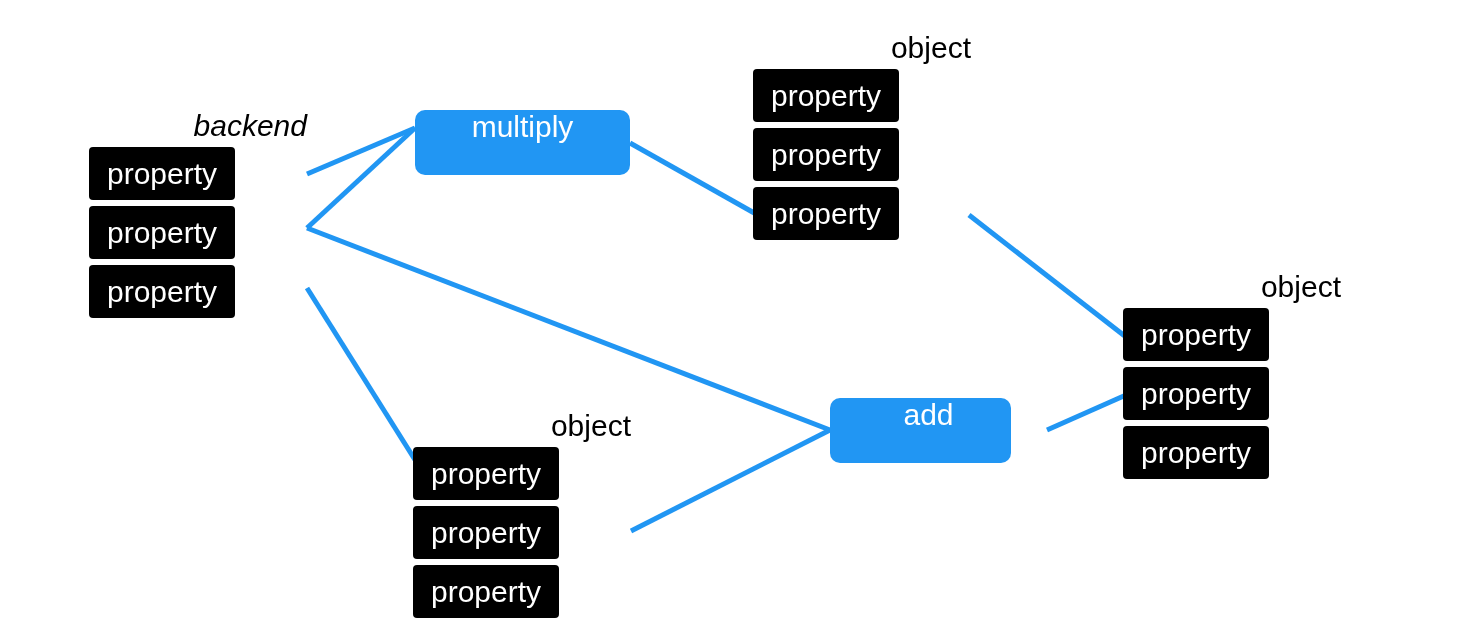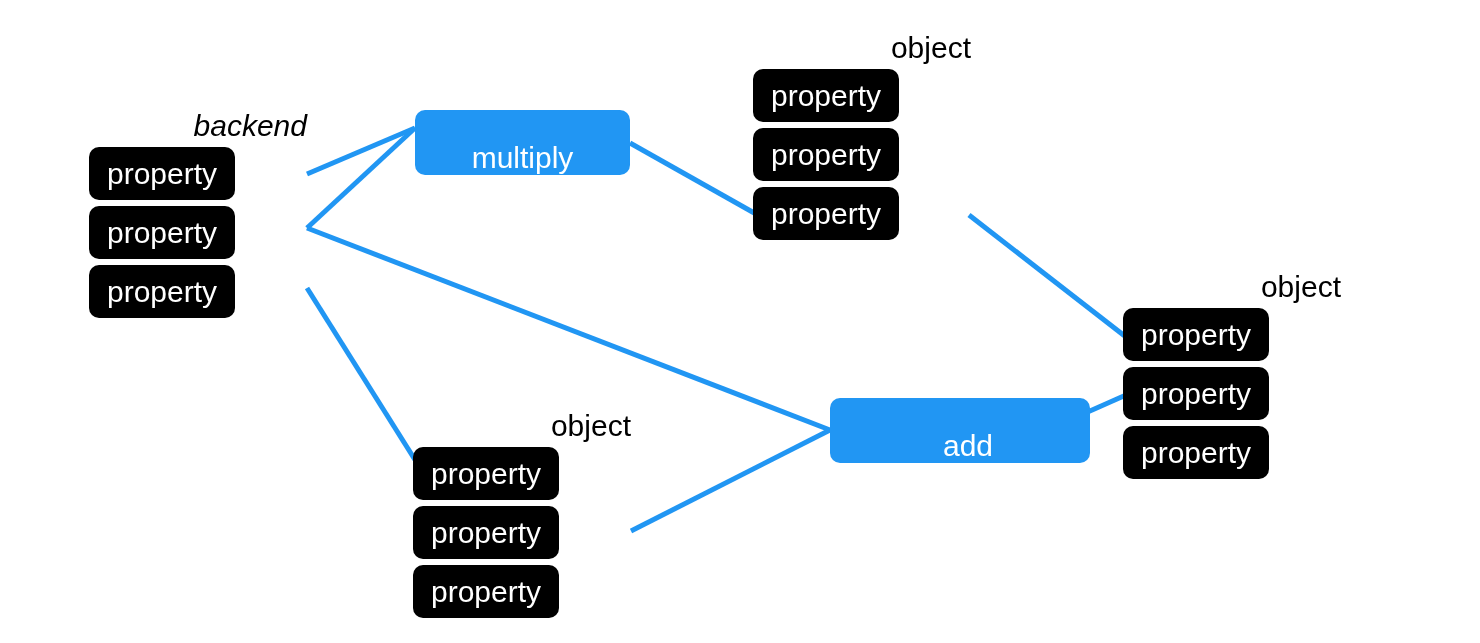--- a/index.html
+++ b/index.html
@@ -42,42 +42,42 @@
   .prop-stack {
     position: absolute;
     left: 0;
     top: 0;
     display: flex;
     flex-direction: column;
   }
   .prop {
     background: #000000;
     color: #ffffff;
-    border-radius: 10px;
+    border-radius: 4px;
     font-size: 30px;
     line-height: 53px;
     height: 53px;
     box-sizing: border-box;
     padding: 0 18px;
     font-family: "Liberation Sans", sans-serif;
     white-space: nowrap;
     text-align: left;
   }
   .prop + .prop {
     margin-top: 6px;
   }
   .op-node {
     position: absolute;
     background: #2196f3;
     color: #ffffff;
     border-radius: 10px;
     font-size: 30px;
     font-family: "Liberation Sans", sans-serif;
     display: flex;
-    align-items: flex-end;
+    align-items: flex-start;
     justify-content: center;
     box-sizing: border-box;
     white-space: nowrap;
   }
 </style>
 </head>
 <body>
 
 <div id="canvas">
 
@@ -116,21 +116,21 @@
 
   <div class="node" style="left: 413px; width: 218px; top: 409px;">
     <div class="node-title" style="top: 0px;">object</div>
     <div class="prop-stack" style="top: 38px;">
       <div class="prop">property</div>
       <div class="prop">property</div>
       <div class="prop">property</div>
     </div>
   </div>
 
-  <div class="op-node" style="left: 830px; width: 260px; top: 398px; height: 65px; padding-left: 16px;">
+  <div class="op-node" style="left: 830px; width: 181px; top: 398px; height: 65px; padding-left: 16px;">
     <span>add</span>
   </div>
 
   <div class="node" style="left: 1123px; width: 218px; top: 270px;">
     <div class="node-title" style="top: 0px;">object</div>
     <div class="prop-stack" style="top: 38px;">
       <div class="prop">property</div>
       <div class="prop">property</div>
       <div class="prop">property</div>
     </div>

